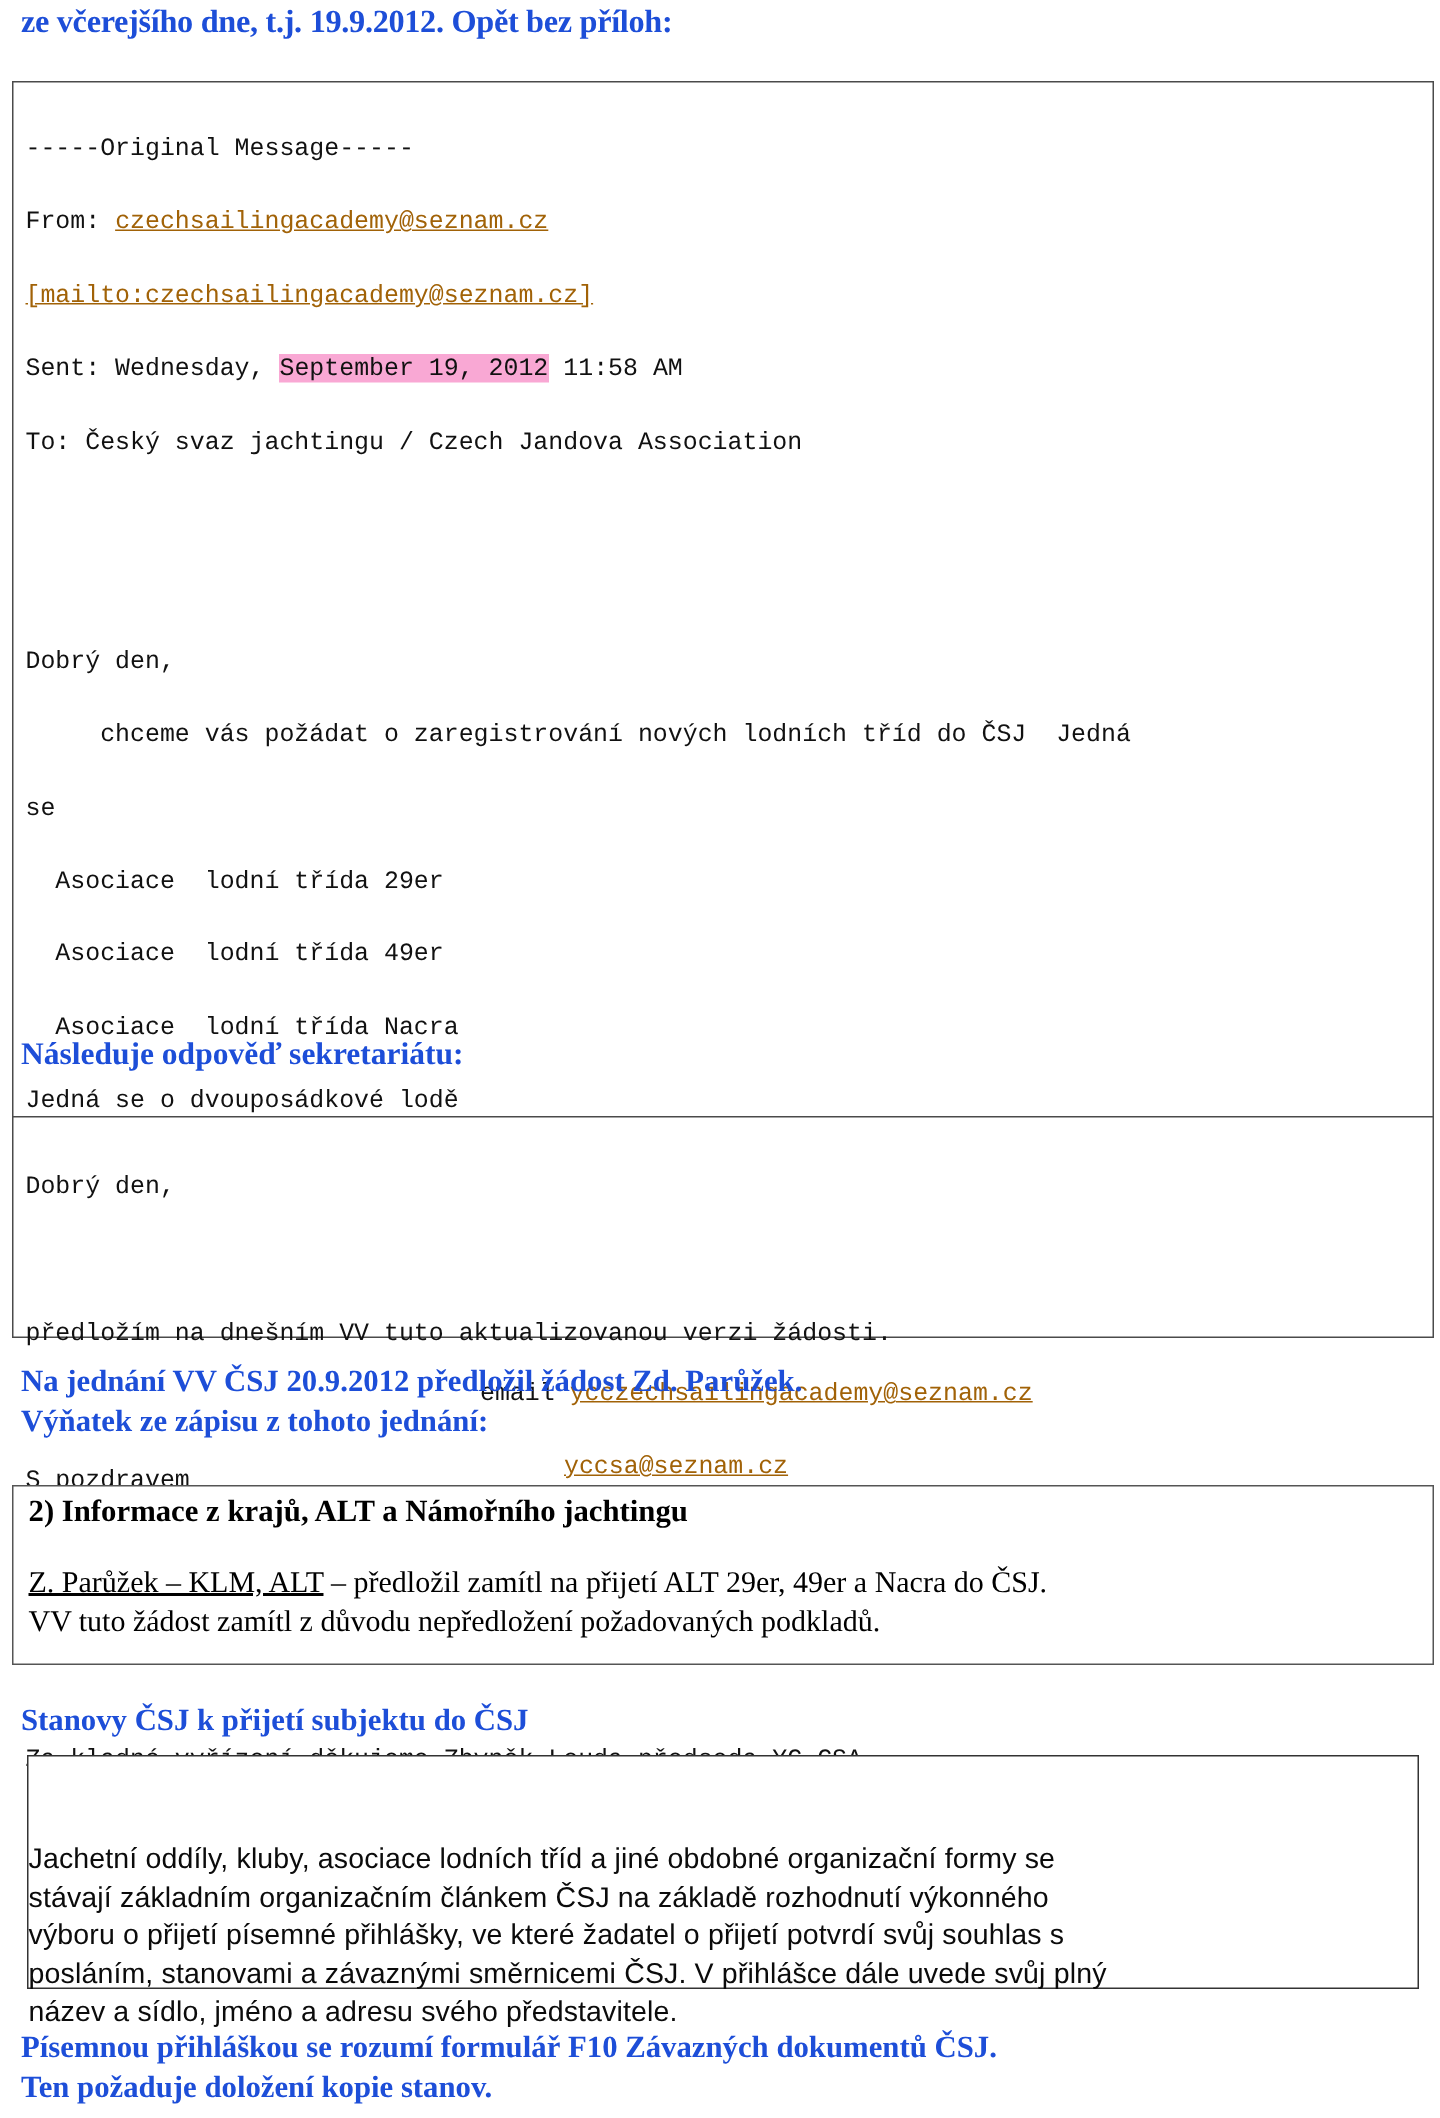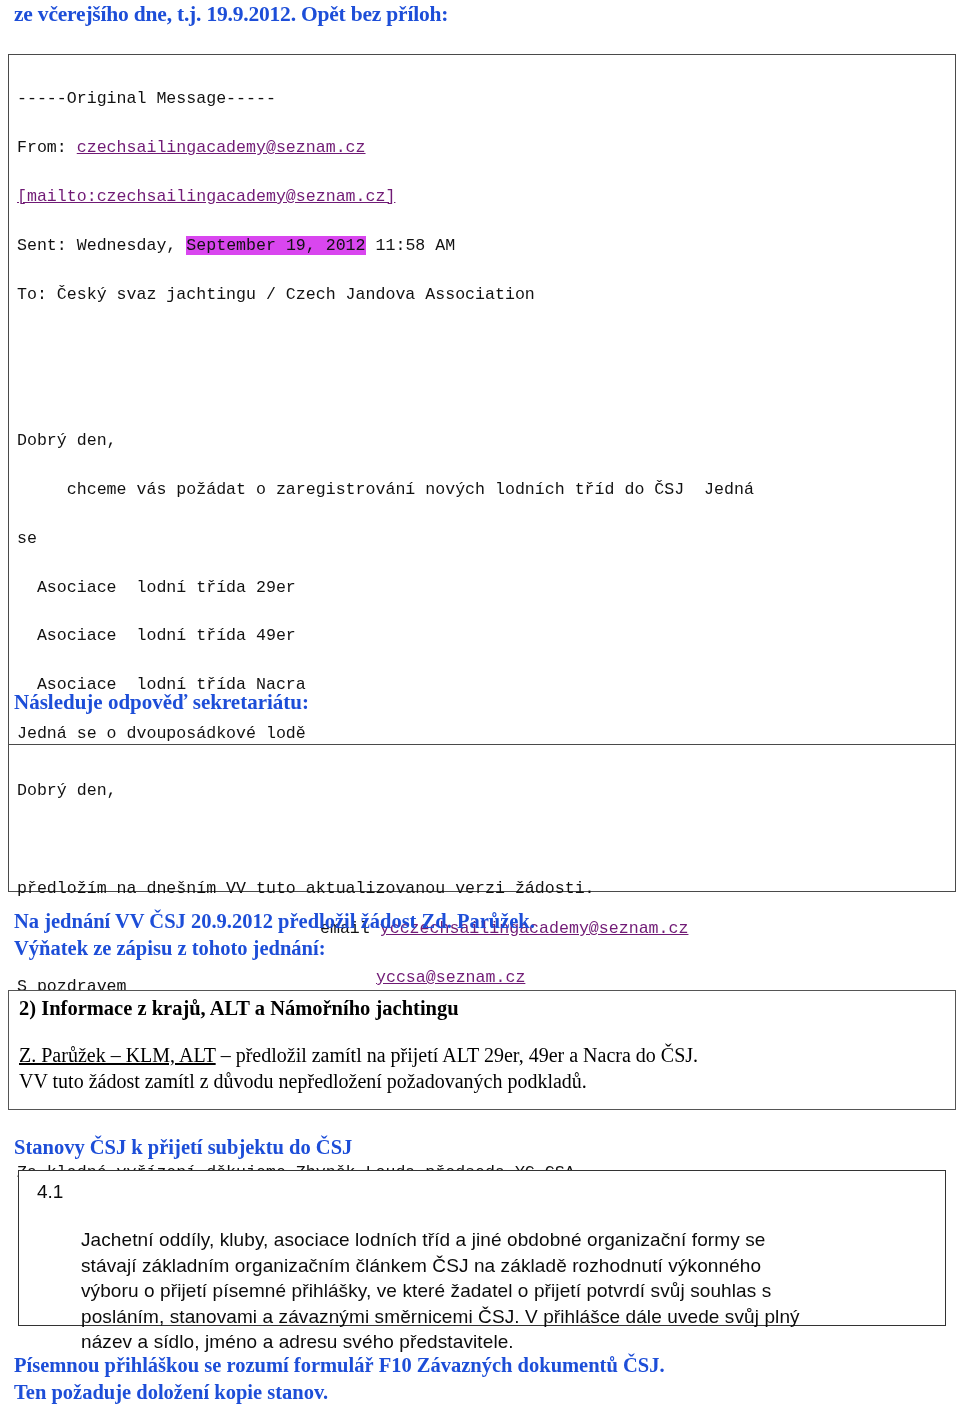--- a/index.html
+++ b/index.html
@@ -116,25 +116,25 @@
   .box-stanovy {
     left: 18px;
     top: 1170px;
     width: 928px;
     height: 156px;
     padding: 8px 0 0 0;
     border: 1.6px solid #333;
   }
 
   a.mail {
-    color: #701a75;
+    color: #a16207;
   }
 
   .hl {
-    background: #d946ef;
+    background: #f9a8d4;
   }
 
   
   .contact {
     padding-left: 303px;
   }
   .contact .sub {
     padding-left: 56px;
   }
 
@@ -241,21 +241,20 @@
     <div class="minutes-body">
       <div><span class="u-name">Z. Parůžek – KLM, ALT</span><span> – předložil zamítl na přijetí ALT 29er, 49er a Nacra do ČSJ.</span></div>
       <div>VV tuto žádost zamítl z důvodu nepředložení požadovaných podkladů.</div>
     </div>
   </div>
 
   <div class="hdg hdg-stanovy">Stanovy ČSJ k přijetí subjektu do ČSJ</div>
 
   <div class="box box-stanovy">
     <div class="st-row">
-      <div class="st-num">4.1</div>
       <div class="st-text st-just">
         <div>Jachetní oddíly, kluby, asociace lodních tříd a jiné obdobné organizační formy se</div>
         <div>stávají základním organizačním článkem ČSJ na základě rozhodnutí výkonného</div>
         <div>výboru o přijetí písemné přihlášky, ve které žadatel o přijetí potvrdí svůj souhlas s</div>
         <div>posláním, stanovami a závaznými směrnicemi ČSJ. V přihlášce dále uvede svůj plný</div>
         <div>název a sídlo, jméno a adresu svého představitele.</div>
       </div>
     </div>
   </div>
 

